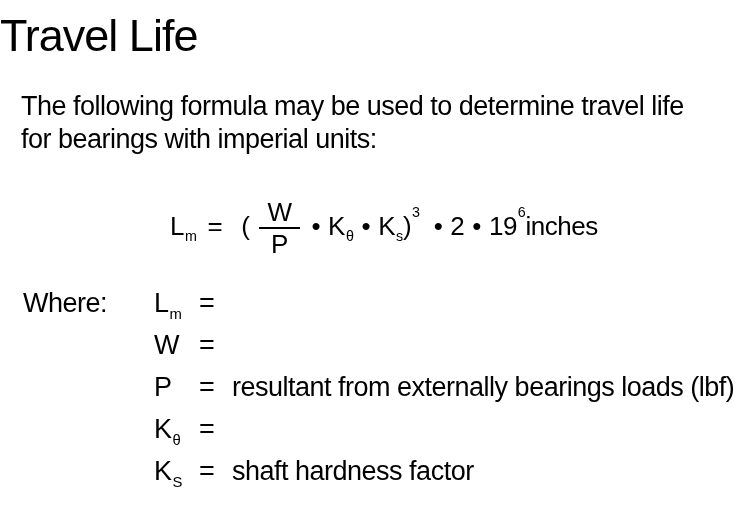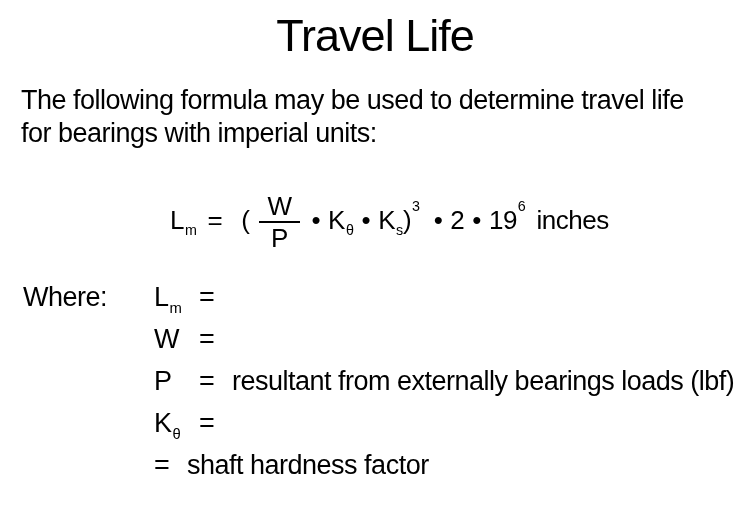--- a/index.html
+++ b/index.html
@@ -11,26 +11,26 @@
     letter-spacing: -0.5px;
     overflow: hidden;
   }
   .page { width: 750px; height: 515px; position: relative; }
 
   .title {
     margin: 10px 0 0 0;
     font-size: 45px;
     font-weight: 400;
     line-height: 52px;
-    text-align: center;
+    text-align: left;
     letter-spacing: -1px;
   }
 
   .intro {
-    margin-top: 22px;
+    margin-top: 28px;
     padding-left: 21px;
     font-size: 27px;
     line-height: 33px;
   }
 
   
   .formula {
     margin-top: 34px;
     padding-left: 170px;
     height: 72px;
@@ -68,21 +68,21 @@
     position: relative;
     top: -1.25em;
     margin-left: 1px;
     letter-spacing: -0.3px;
   }
 
   .eq  { margin: 0 11px; }
   .dot { margin: 0 8px; }
   .dot.wide { margin-left: 14px; }
   .oparen { margin-left: 8px; }
-  .unit { margin-left: 11px; }
+  .unit { }
 
   
   .where {
     margin-top: 22px;
     display: flex;
     font-size: 27px;
   }
   .where-label {
     width: 131px;
     padding-left: 23px;
@@ -149,20 +149,21 @@
         <span class="eq-col">=</span>
         <span class="def-col">resultant from externally bearings loads (lbf)</span>
       </div>
 
       <div class="def-row">
         <span class="sym-col"><span>K</span><span class="sub">θ</span></span>
         <span class="eq-col">=</span>
       </div>
 
       <div class="def-row">
+        <span class="sym-col"><span>K</span><span class="sub">S</span></span>
         <span class="eq-col">=</span>
         <span class="def-col">shaft hardness factor</span>
       </div>
 
     </div>
   </div>
 
 </div>
 
 </body></html>

